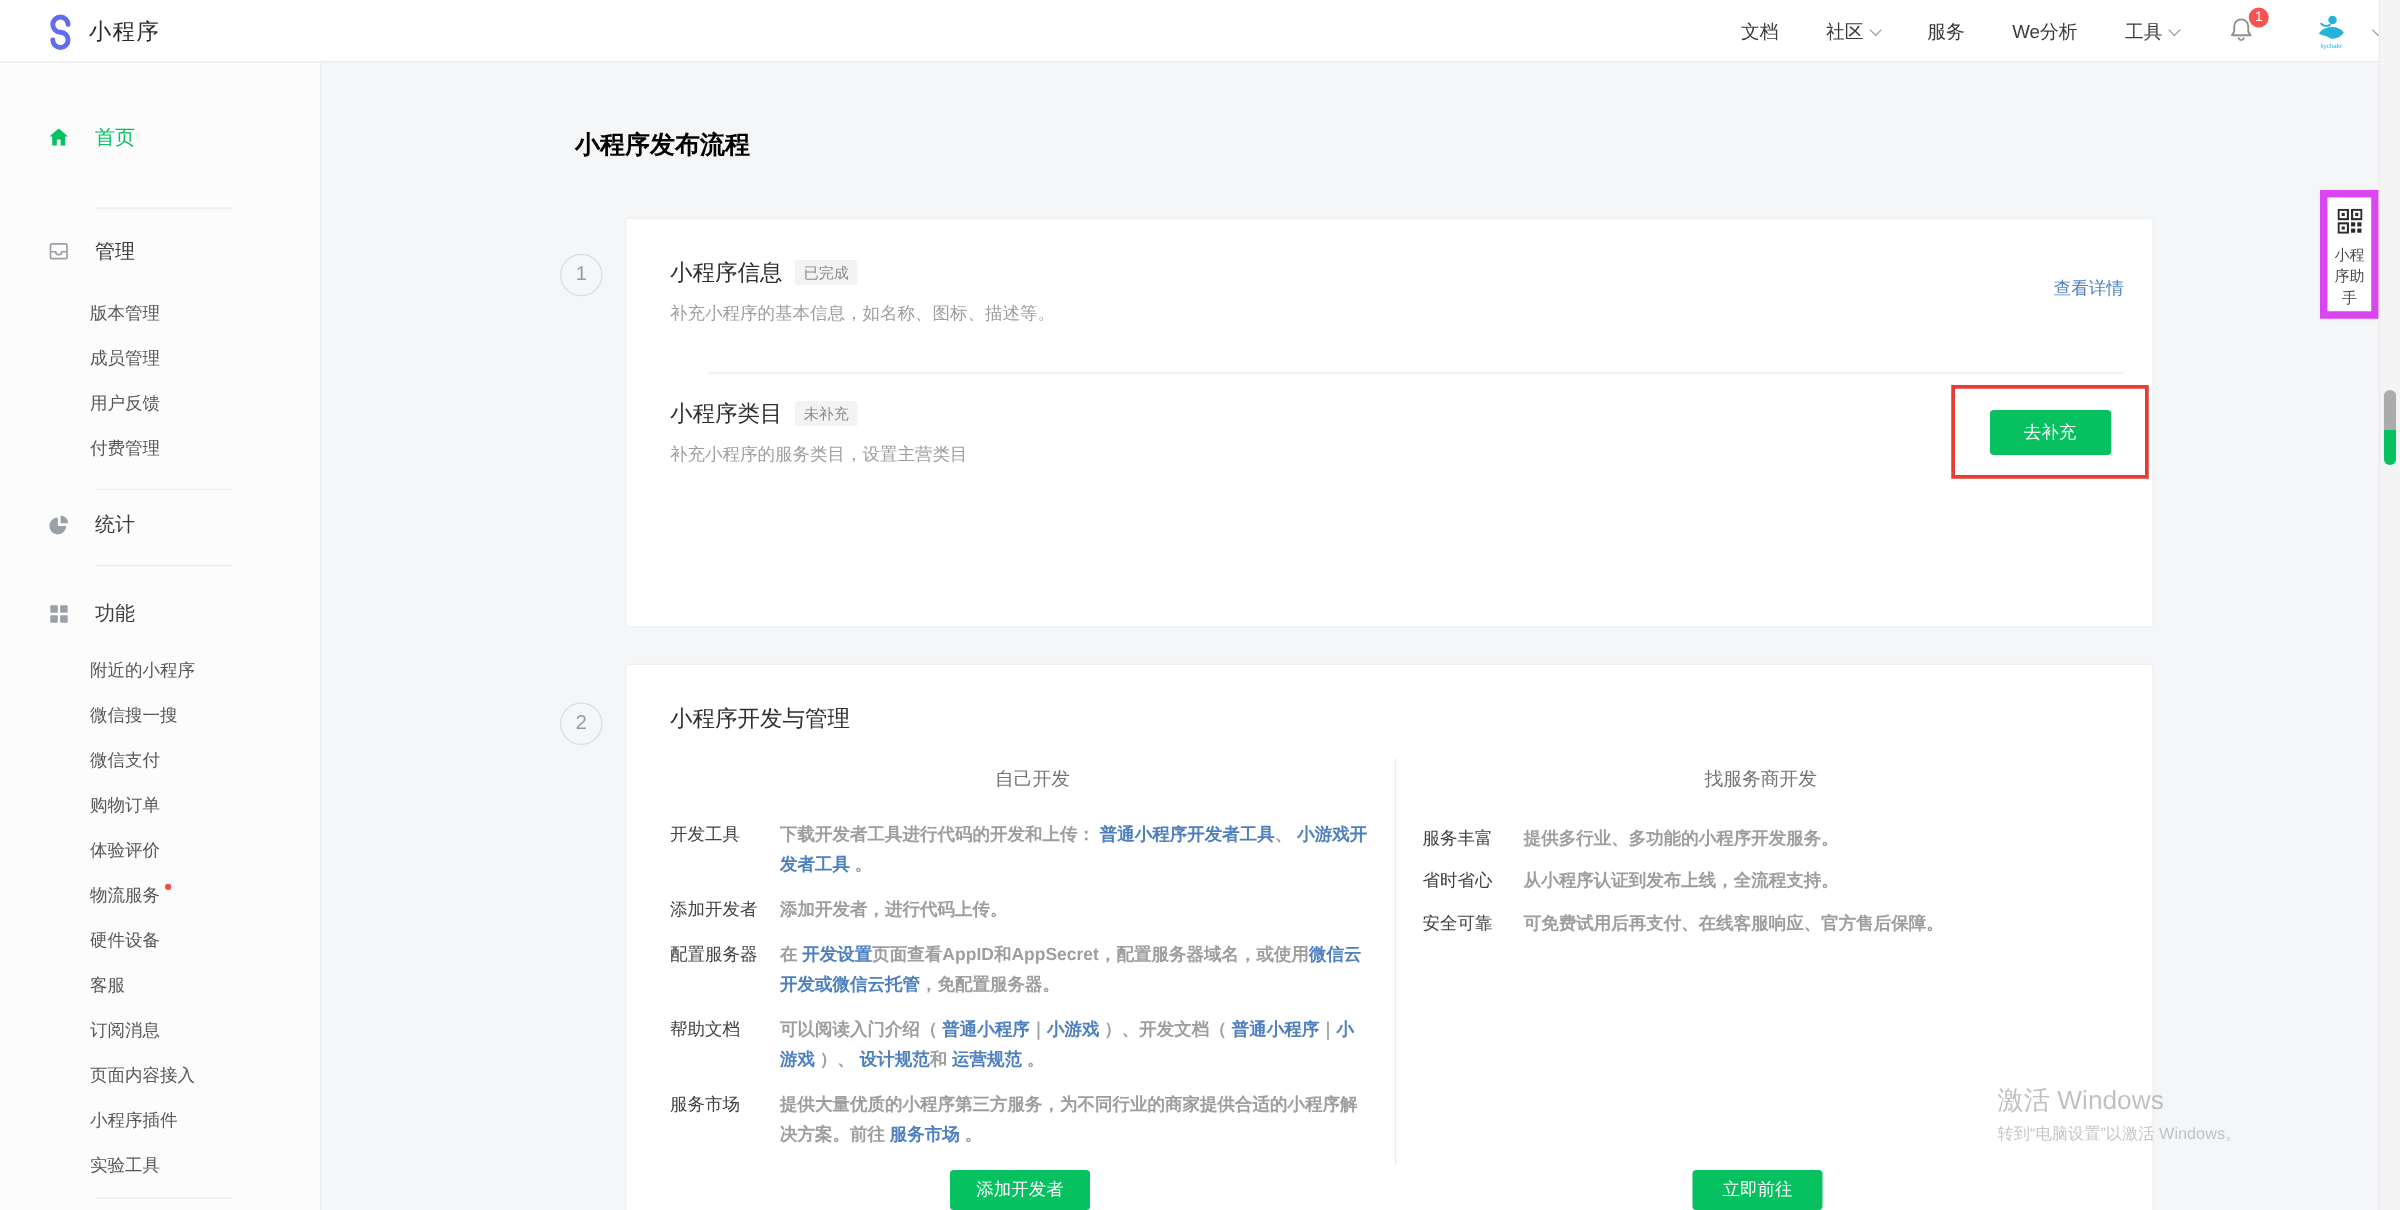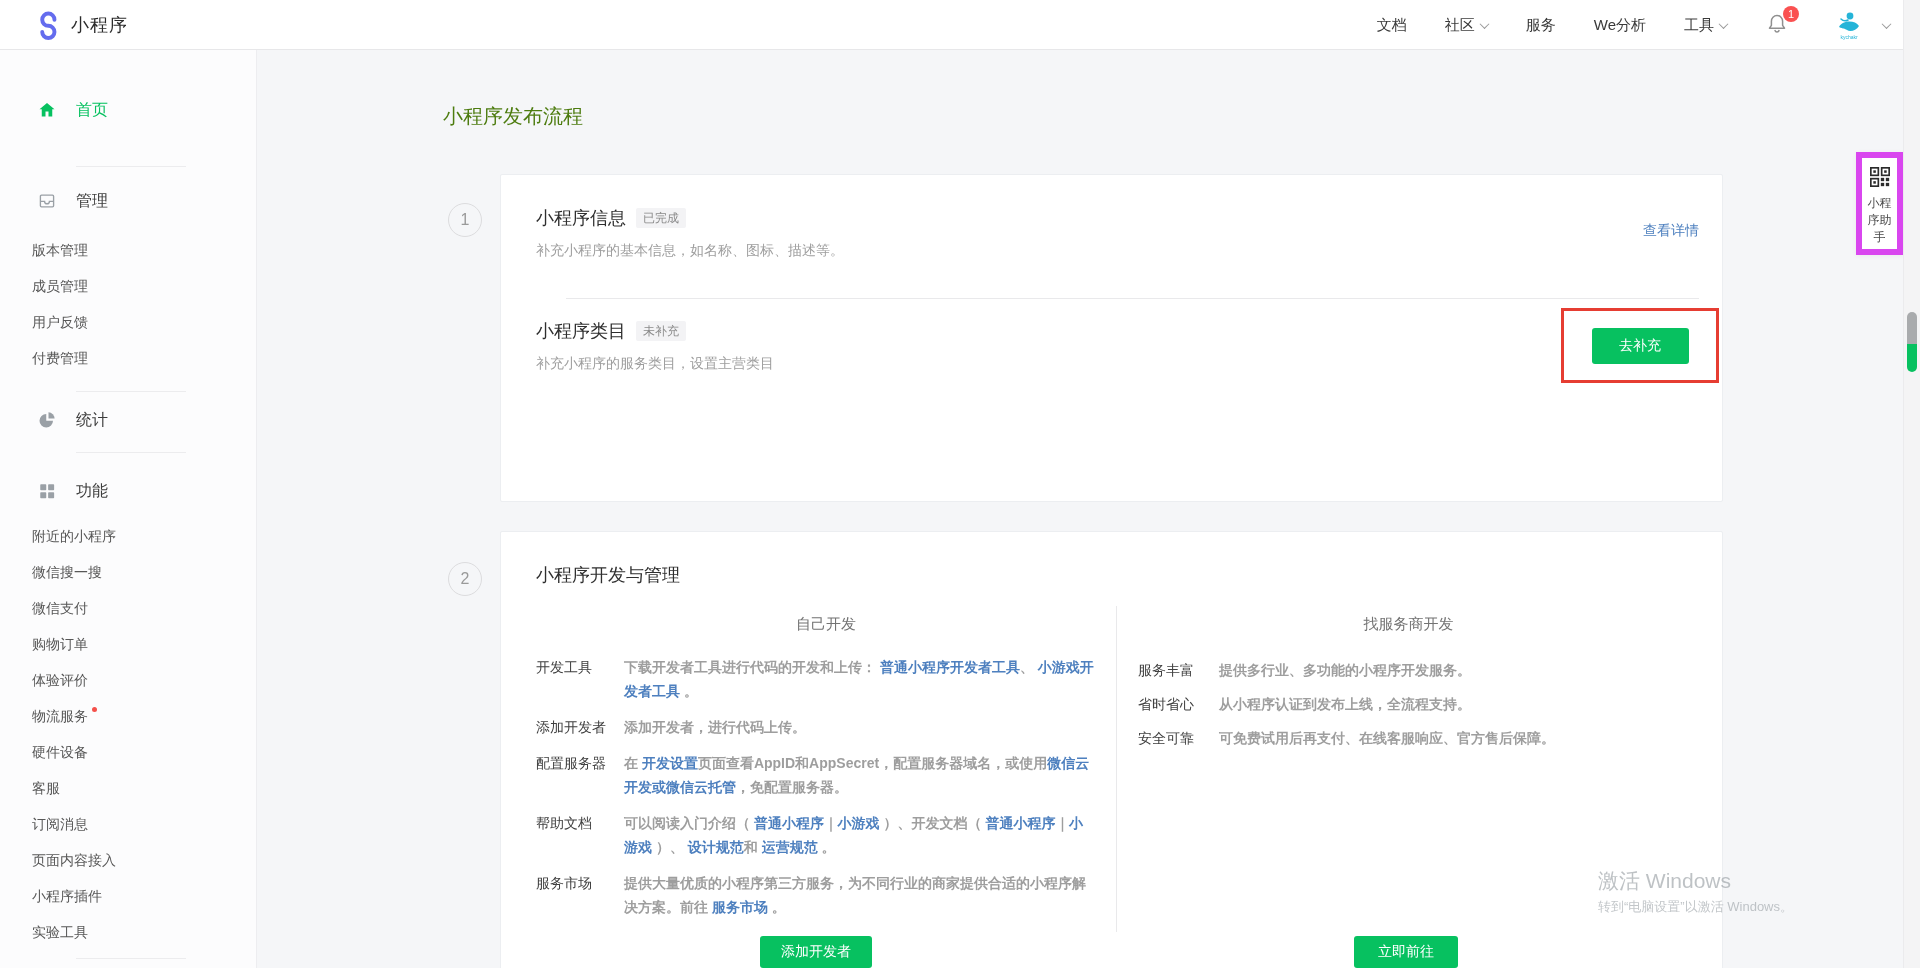--- a/index.html
+++ b/index.html
@@ -7,43 +7,43 @@
     --highlight-red:#e63d32; --logo-purple:#646cee; --avatar-cyan:#25b4d8;
   }
   *{margin:0;padding:0;box-sizing:border-box;font-family:"Liberation Sans","DejaVu Sans",sans-serif;}
   html,body{width:1920px;height:968px;overflow:hidden;background:#f5f6f8;}
   .app{position:relative;width:1920px;height:968px;}
 
   
   .hdr{position:absolute;left:0;top:0;width:1920px;height:50px;background:#fff;border-bottom:1px solid #e7e7e9;z-index:30;display:flex;align-items:center;}
   .logo{display:flex;align-items:center;margin-left:34px;}
   .logo-text{font-size:18px;color:#2b2b2b;margin-left:9px;letter-spacing:1px;}
-  .hnav{position:absolute;right:30px;top:0;height:50px;display:flex;align-items:center;gap:38px;}
+  .hnav{position:absolute;right:14px;top:0;height:50px;display:flex;align-items:center;gap:38px;}
   .hnav-item{display:flex;align-items:center;gap:6px;font-size:15px;color:#3a3a3a;cursor:pointer;}
   .caret{width:7px;height:7px;border-right:1.4px solid #9a9a9a;border-bottom:1.4px solid #9a9a9a;transform:rotate(45deg) translate(-1px,-1px);display:inline-block;}
   .bell-wrap{position:relative;width:26px;height:26px;}
   .bell-badge{position:absolute;top:-6px;right:-8px;min-width:16px;height:16px;border-radius:8px;background:var(--badge-red);color:#fff;font-size:11px;display:flex;align-items:center;justify-content:center;padding:0 4px;}
   .avatar{display:flex;flex-direction:column;align-items:center;width:40px;}
   .avatar-cap{font-size:5px;color:var(--avatar-cyan);line-height:5px;margin-top:1px;white-space:nowrap;}
 
   
   .side{position:absolute;left:0;top:50px;width:257px;height:918px;background:#fcfcfd;border-right:1px solid #ededf0;}
   .srow{display:flex;align-items:center;height:36px;}
   .srow .sicon{width:18px;height:18px;margin-left:38px;flex:none;}
   .srow .slabel{margin-left:20px;font-size:16px;color:#3c3c3c;cursor:pointer;}
   .home{margin-top:42px;}
   .home .slabel{color:var(--green);text-align:right;}
   .sdiv{height:1px;background:#ececee;margin-left:76px;width:110px;}
   .sect{height:40px;}
-  .subs{padding-left:32px;}
+  .subs{padding-left:32px;margin-left:40px;}
   .sub{height:36px;display:flex;align-items:center;font-size:14px;color:#575757;cursor:pointer;}
   .dot{width:5px;height:5px;border-radius:50%;background:#f4504a;margin-left:4px;align-self:flex-start;margin-top:8px;}
 
   
-  .page-title{position:absolute;left:443px;top:103px;font-size:20px;font-weight:400;color:#4d7c0f;line-height:26px;}
+  .page-title{position:absolute;left:460px;top:103px;font-size:20px;font-weight:700;color:#000000;line-height:26px;}
   .step-circle{position:absolute;left:448px;width:34px;height:34px;border:1px solid #dcdcde;border-radius:50%;color:#9a9a9a;font-size:16px;display:flex;align-items:center;justify-content:center;background:transparent;}
   .sc1{top:203px;} .sc2{top:562px;}
   .card{position:absolute;left:500px;width:1223px;background:#fff;border:1px solid #eceef1;border-radius:2px;}
   .card1{top:174px;height:328px;}
   .card2{top:531px;height:470px;}
 
   .c1row{position:relative;padding-left:35px;}
   .c1r1{height:123px;padding-top:30px;}
   .c1r2{height:101px;padding-top:20px;}
   .c1r3{height:104px;padding-top:26px;}

